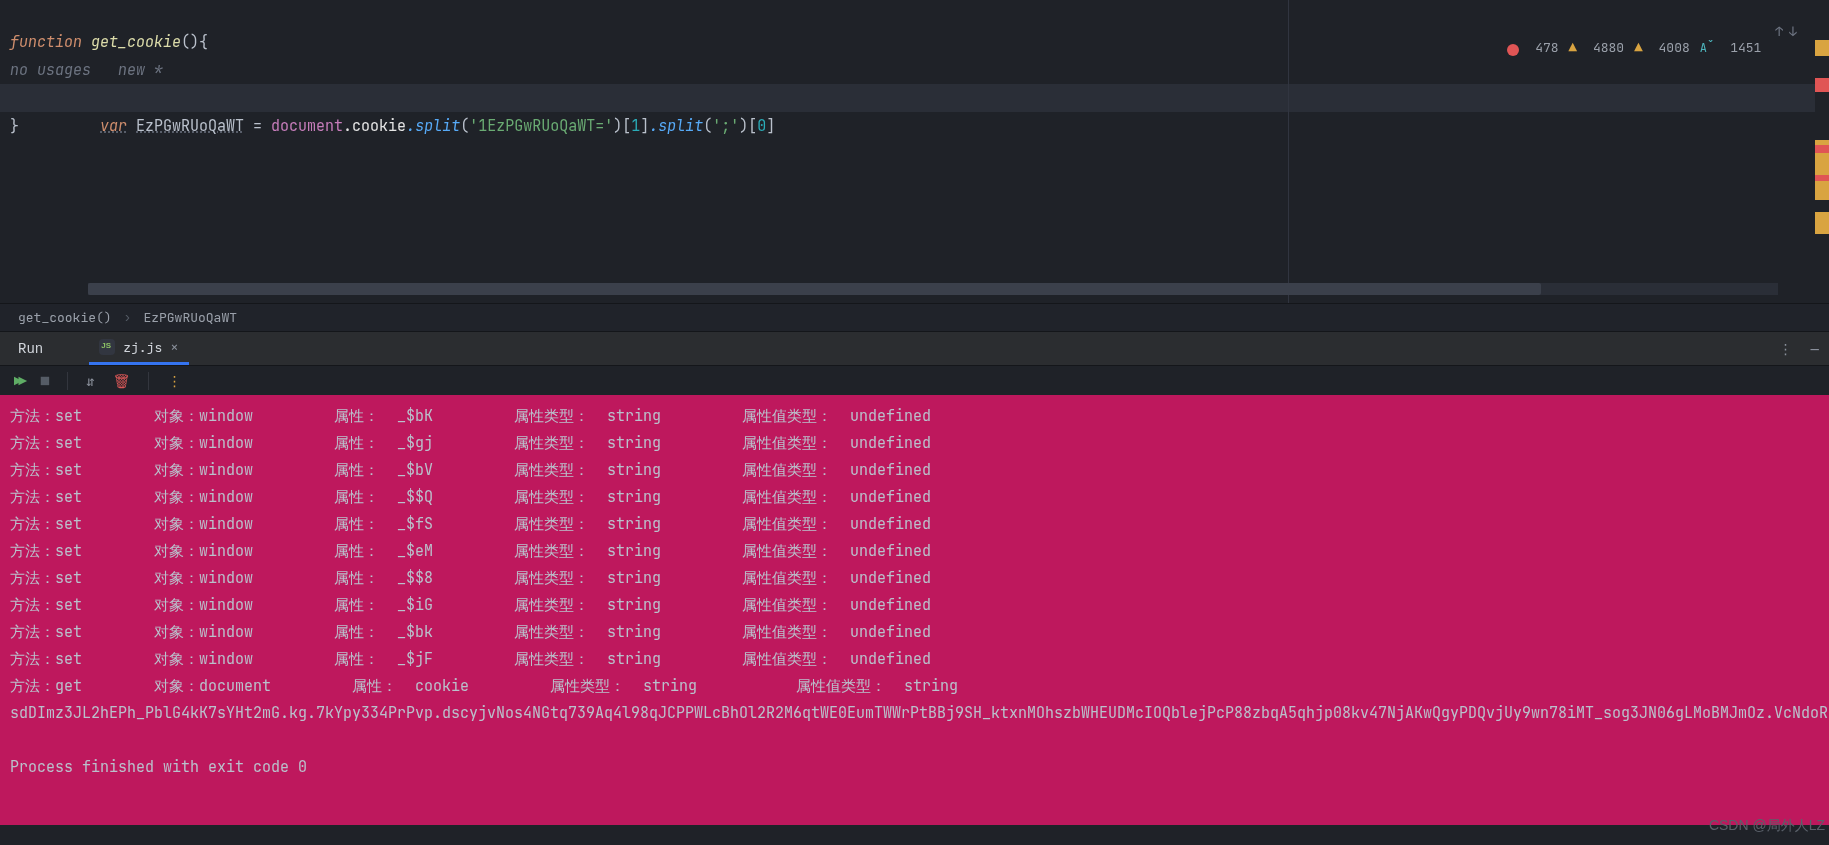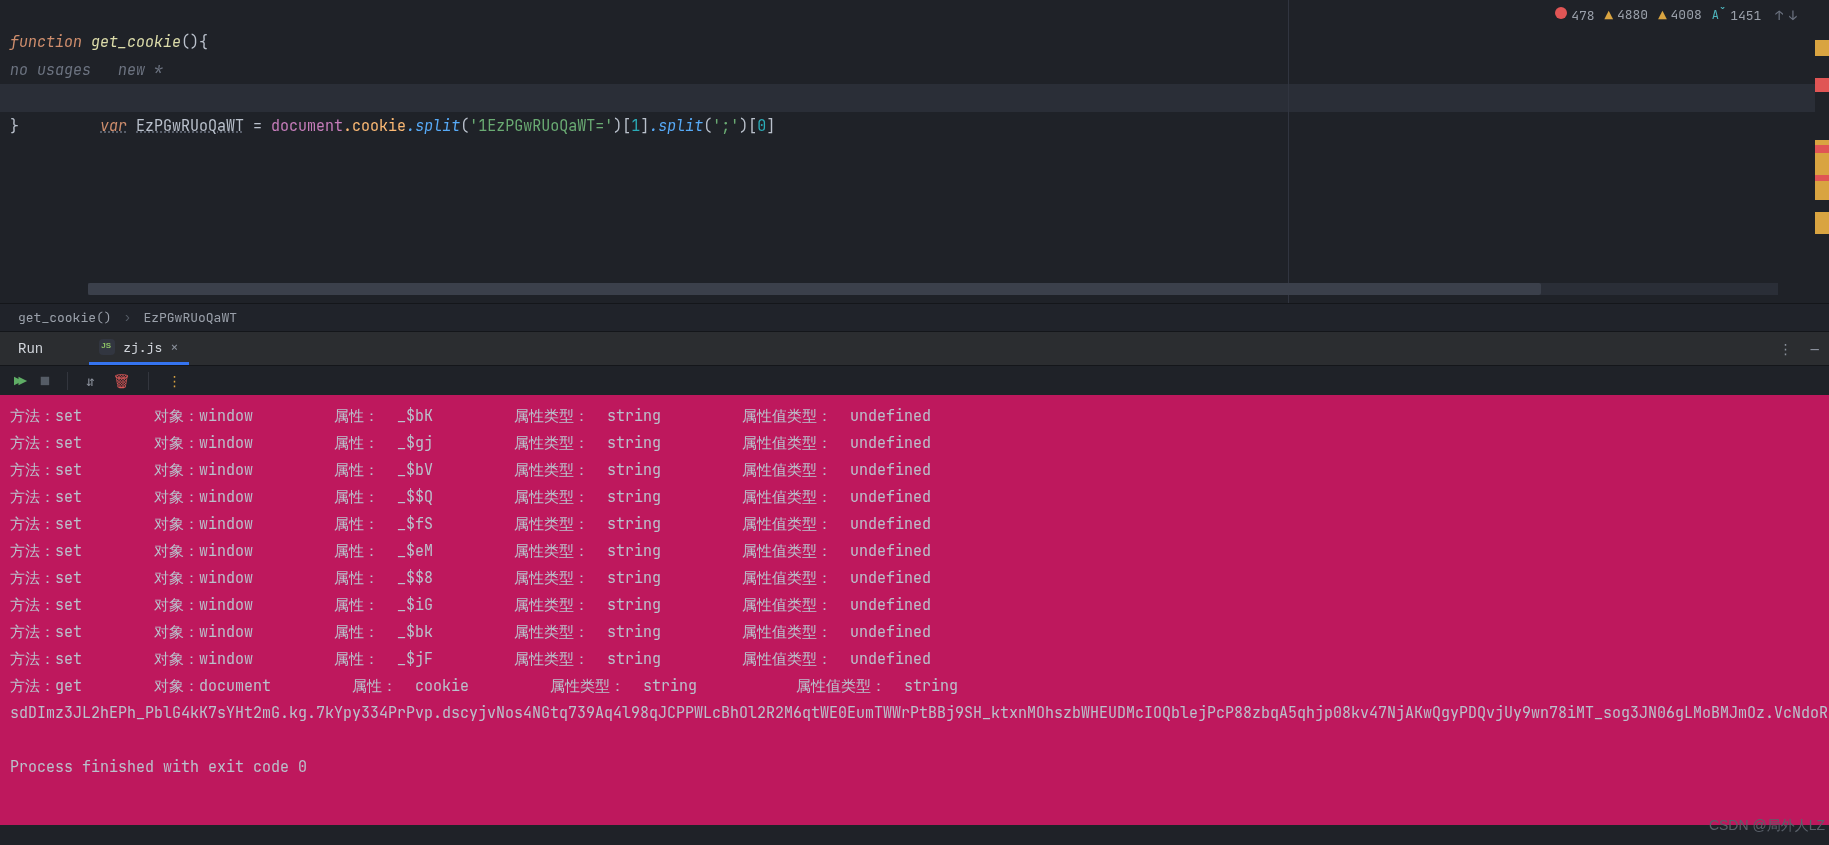--- a/index.html
+++ b/index.html
@@ -42,21 +42,21 @@
     z-index: 0;
   }
   .code-col .code-line, .gutter div { position: relative; z-index: 1; }
   .hint { color: #6c7380; font-style: italic; }
   .kw { color: #cf8e6d; font-style: italic; }
   .kw2 { color: #cf8e6d; font-style: italic; }
   .fn { color: #dcdcaa; font-style: italic; }
   .var { color: #bac1cc; }
   .varunder { text-decoration: underline dotted #6c7380; }
   .obj { color: #c77dbb; }
-  .prop { color: #fdba74; }
+  .prop { color: #e5e5e5; }
   .method { color: #57aaf7; font-style: italic;}
   .str { color: #6aab73; }
   .num { color: #2aacb8; }
   .punct { color: #bac1cc; }
   .bulb {
     position: absolute;
     left: -30px;
     top: 4px;
     color: #f2c547;
     font-size: 16px;
@@ -70,21 +70,21 @@
   }
   
   .inspections {
     position: absolute;
     top: 6px; right: 32px;
     display: flex; gap: 10px;
     align-items: center;
     font-size: 13px;
     color: #9aa0aa;
   }
-  .inspections .item { display:flex; align-items:flex-start; gap:4px;}
+  .inspections .item { display:flex; align-items:flex-end; gap:16px;margin-top:32px;}
   .dot-red { width:12px;height:12px;border-radius:50%;background:#e05555;display:inline-block;}
   .tri-warn { color:#d9a441; font-size:14px;}
   .typo { color:#4db5bd; font-size:12px;}
   .arrows { color:#6c7380; display:flex; gap:6px; margin-left:4px;}
   
   .errstripe {
     position:absolute;
     right:0; top:0; bottom:0;
     width:14px;
     background:#1f2228;

